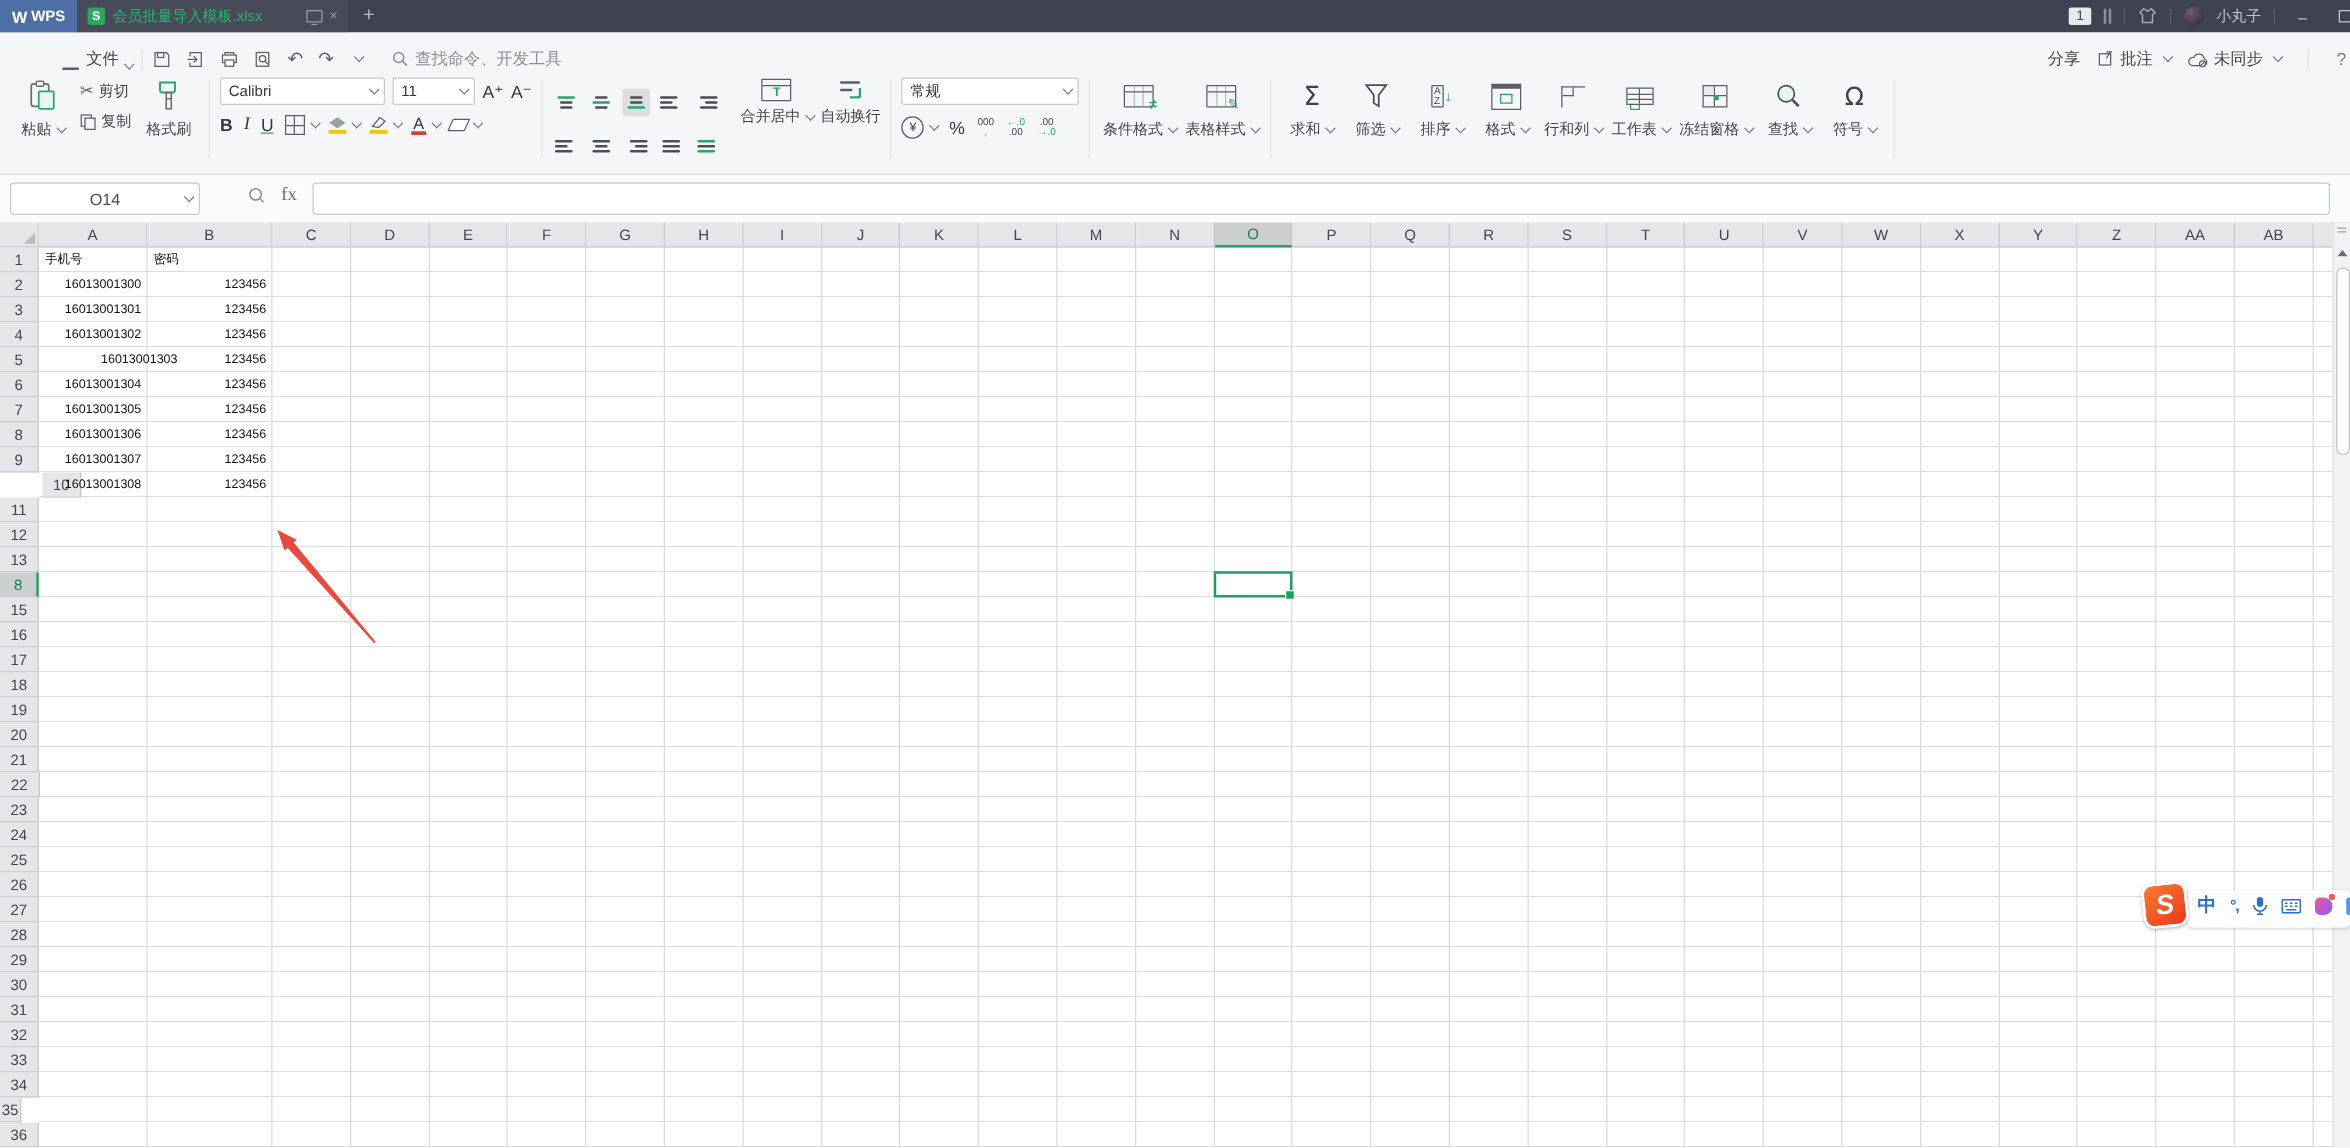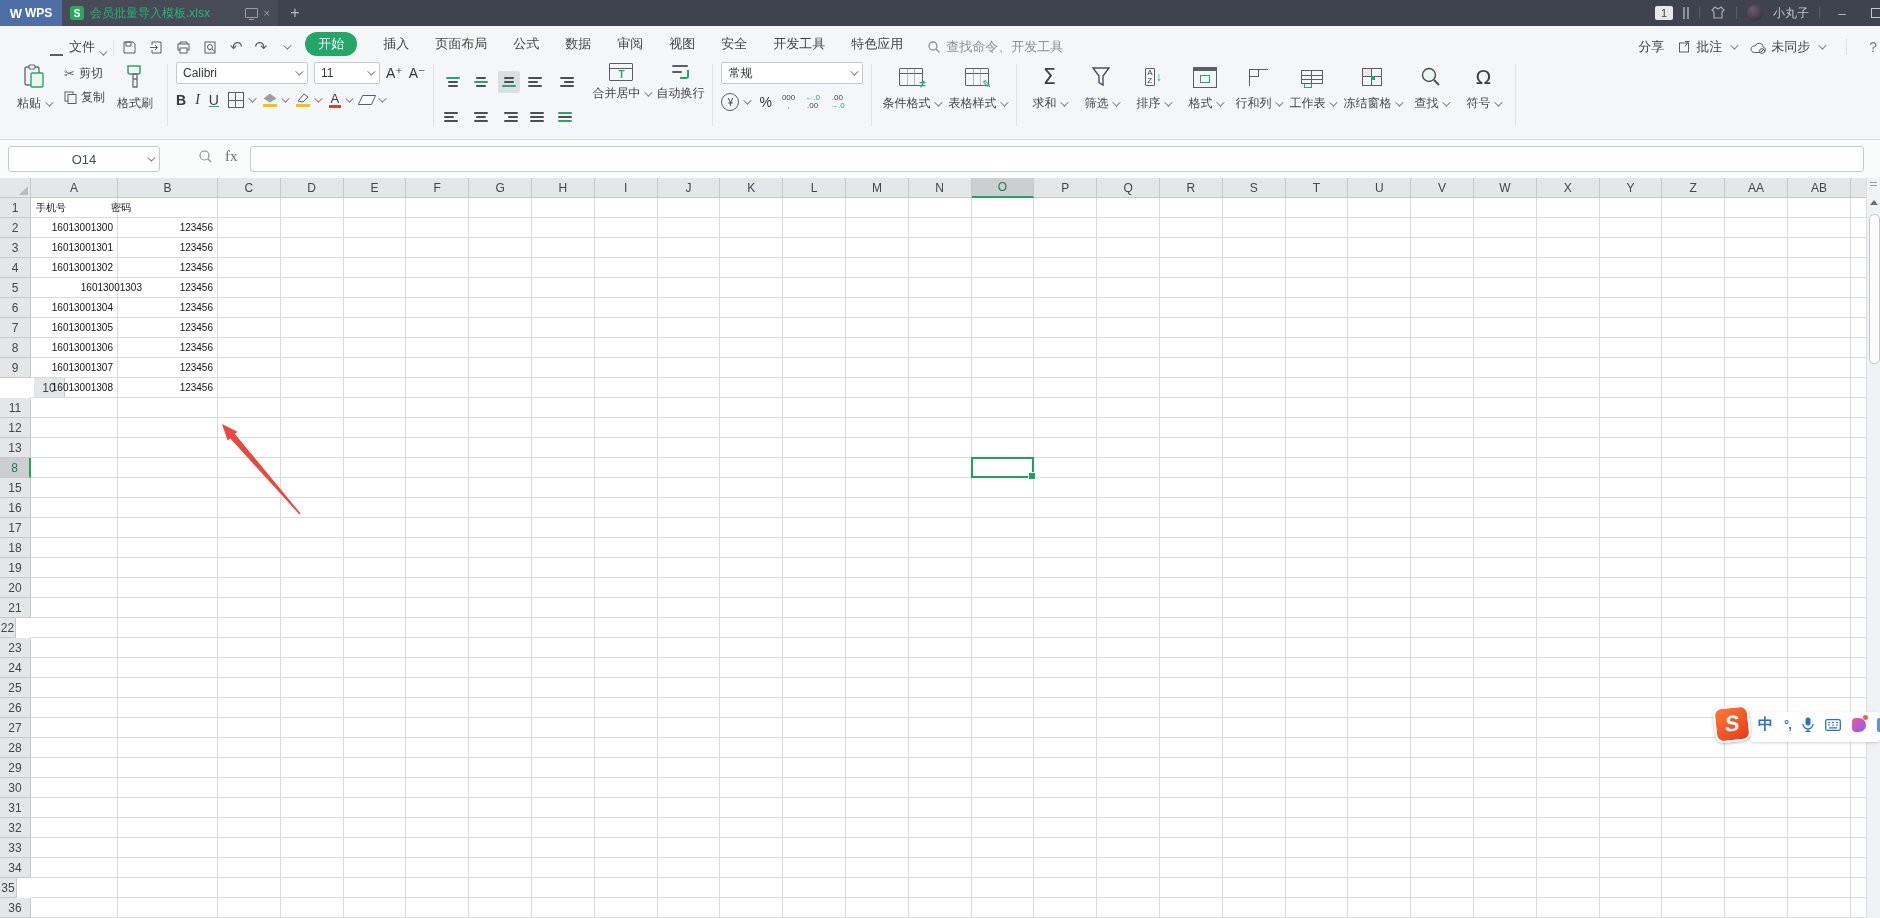--- a/index.html
+++ b/index.html
@@ -193,32 +193,20 @@
       </svg>
     <svg width="15" height="15" viewBox="0 0 15 15">
         <rect x="2" y="2" width="10" height="11" fill="none" stroke="#5a5f64"></rect>
         <circle cx="7" cy="7" r="2.5" fill="none" stroke="#5a5f64"></circle>
         <path d="M9 9 l2.5 2.5" stroke="#5a5f64"></path>
       </svg>
     <span class="uglyph">↶</span>
     <span class="uglyph">↷</span>
     <span class="chev"></span>
   </div>
-  <div id="menu-tabs">
-      <span class="mtab active">开始</span>
-      <span class="mtab">插入</span>
-      <span class="mtab">页面布局</span>
-      <span class="mtab">公式</span>
-      <span class="mtab">数据</span>
-      <span class="mtab">审阅</span>
-      <span class="mtab">视图</span>
-      <span class="mtab">安全</span>
-      <span class="mtab">开发工具</span>
-      <span class="mtab">特色应用</span>
-    </div>
   <div id="menu-search">
     <svg width="14" height="14" viewBox="0 0 14 14">
         <circle cx="6" cy="6" r="4" fill="none" stroke="#8b9095" stroke-width="1.3"></circle>
         <path d="M9 9 l3.5 3.5" stroke="#8b9095" stroke-width="1.3"></path>
       </svg>
     <span>查找命令、开发工具</span>
   </div>
   <div id="menu-right">
     <span class="mr-item">
         <span>分享</span>
@@ -640,21 +628,21 @@
     <div class="rowhdr" style="left: 0px; top: 240px; width: 31px; height: 20px;">12</div>
     <div class="rowhdr" style="left: 0px; top: 260px; width: 31px; height: 20px;">13</div>
     <div class="rowhdr hl" style="left: 0px; top: 280px; width: 31px; height: 20px;">8</div>
     <div class="rowhdr" style="left: 0px; top: 300px; width: 31px; height: 20px;">15</div>
     <div class="rowhdr" style="left: 0px; top: 320px; width: 31px; height: 20px;">16</div>
     <div class="rowhdr" style="left: 0px; top: 340px; width: 31px; height: 20px;">17</div>
     <div class="rowhdr" style="left: 0px; top: 360px; width: 31px; height: 20px;">18</div>
     <div class="rowhdr" style="left: 0px; top: 380px; width: 31px; height: 20px;">19</div>
     <div class="rowhdr" style="left: 0px; top: 400px; width: 31px; height: 20px;">20</div>
     <div class="rowhdr" style="left: 0px; top: 420px; width: 31px; height: 20px;">21</div>
-    <div class="rowhdr" style="left: 0px; top: 440px; width: 16px; height: 20px; text-align: center;">22</div>
+    <div class="rowhdr" style="left: 0px; top: 440px; width: 32px; height: 20px; text-align: center;">22</div>
     <div class="rowhdr" style="left: 0px; top: 460px; width: 31px; height: 20px;">23</div>
     <div class="rowhdr" style="left: 0px; top: 480px; width: 31px; height: 20px;">24</div>
     <div class="rowhdr" style="left: 0px; top: 500px; width: 31px; height: 20px;">25</div>
     <div class="rowhdr" style="left: 0px; top: 520px; width: 31px; height: 20px;">26</div>
     <div class="rowhdr" style="left: 0px; top: 540px; width: 31px; height: 20px;">27</div>
     <div class="rowhdr" style="left: 0px; top: 560px; width: 31px; height: 20px;">28</div>
     <div class="rowhdr" style="left: 0px; top: 580px; width: 31px; height: 20px;">29</div>
     <div class="rowhdr" style="left: 0px; top: 600px; width: 31px; height: 20px;">30</div>
     <div class="rowhdr" style="left: 0px; top: 620px; width: 31px; height: 20px;">31</div>
     <div class="rowhdr" style="left: 0px; top: 640px; width: 31px; height: 20px;">32</div>
@@ -685,21 +673,21 @@
     <div class="vline" style="left: 1347.4px; top: 20px; height: 720px;"></div>
     <div class="vline" style="left: 1410.2px; top: 20px; height: 720px;"></div>
     <div class="vline" style="left: 1473px; top: 20px; height: 720px;"></div>
     <div class="vline" style="left: 1535.8px; top: 20px; height: 720px;"></div>
     <div class="vline" style="left: 1598.6px; top: 20px; height: 720px;"></div>
     <div class="vline" style="left: 1661.4px; top: 20px; height: 720px;"></div>
     <div class="vline" style="left: 1724.2px; top: 20px; height: 720px;"></div>
     <div class="vline" style="left: 1787px; top: 20px; height: 720px;"></div>
     <div class="vline" style="left: 1849.8px; top: 20px; height: 720px;"></div>
     <div class="cell-txt cl" style="left: 31px; top: 20px; width: 87px; height: 20px;">手机号</div>
-    <div class="cell-txt cl" style="left: 106px; top: 20px; width: 100px; height: 20px;">密码</div>
+    <div class="cell-txt cl" style="left: 118px; top: 20px; width: 100px; height: 20px;">密码</div>
     <div class="cell-txt cr" style="left: 31px; top: 40px; width: 87px; height: 20px;">16013001300</div>
     <div class="cell-txt cr" style="left: 118px; top: 40px; width: 100px; height: 20px;">123456</div>
     <div class="cell-txt cr" style="left: 31px; top: 60px; width: 87px; height: 20px;">16013001301</div>
     <div class="cell-txt cr" style="left: 118px; top: 60px; width: 100px; height: 20px;">123456</div>
     <div class="cell-txt cr" style="left: 31px; top: 80px; width: 87px; height: 20px;">16013001302</div>
     <div class="cell-txt cr" style="left: 118px; top: 80px; width: 100px; height: 20px;">123456</div>
     <div class="cell-txt cr" style="left: 31px; top: 100px; width: 87px; height: 20px; margin-left: 29px;">16013001303</div>
     <div class="cell-txt cr" style="left: 118px; top: 100px; width: 100px; height: 20px;">123456</div>
     <div class="cell-txt cr" style="left: 31px; top: 120px; width: 87px; height: 20px;">16013001304</div>
     <div class="cell-txt cr" style="left: 118px; top: 120px; width: 100px; height: 20px;">123456</div>

